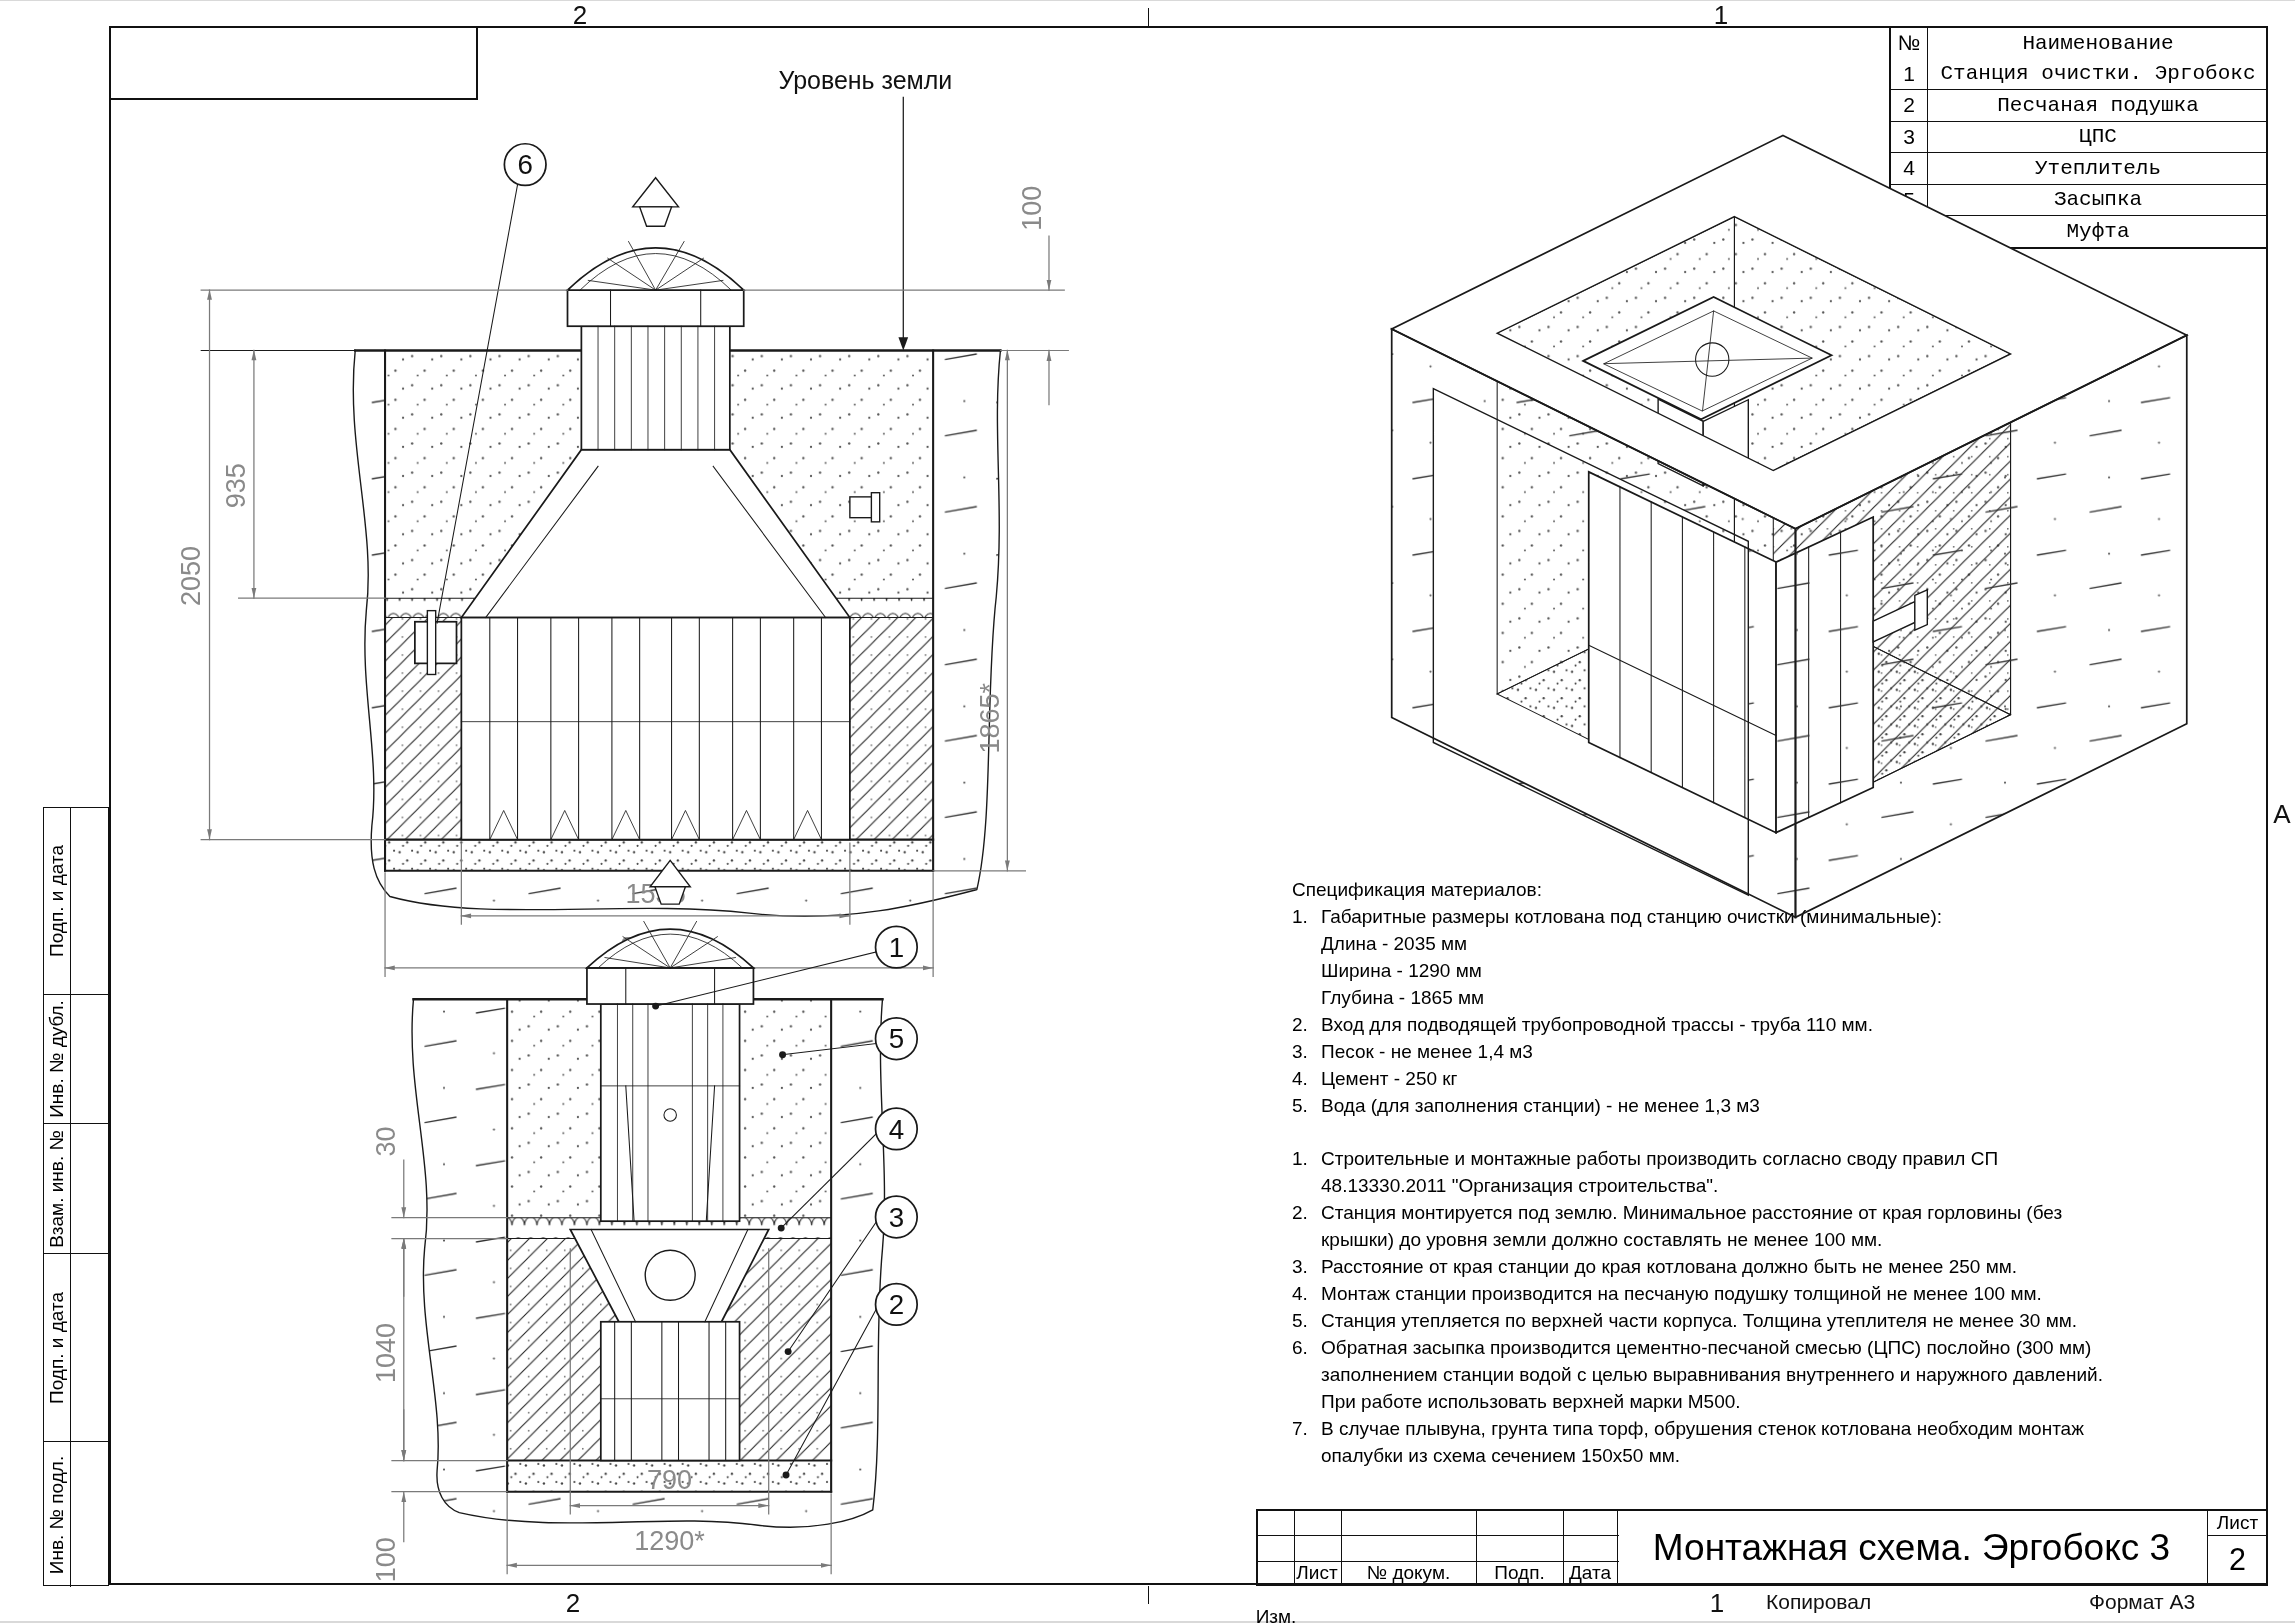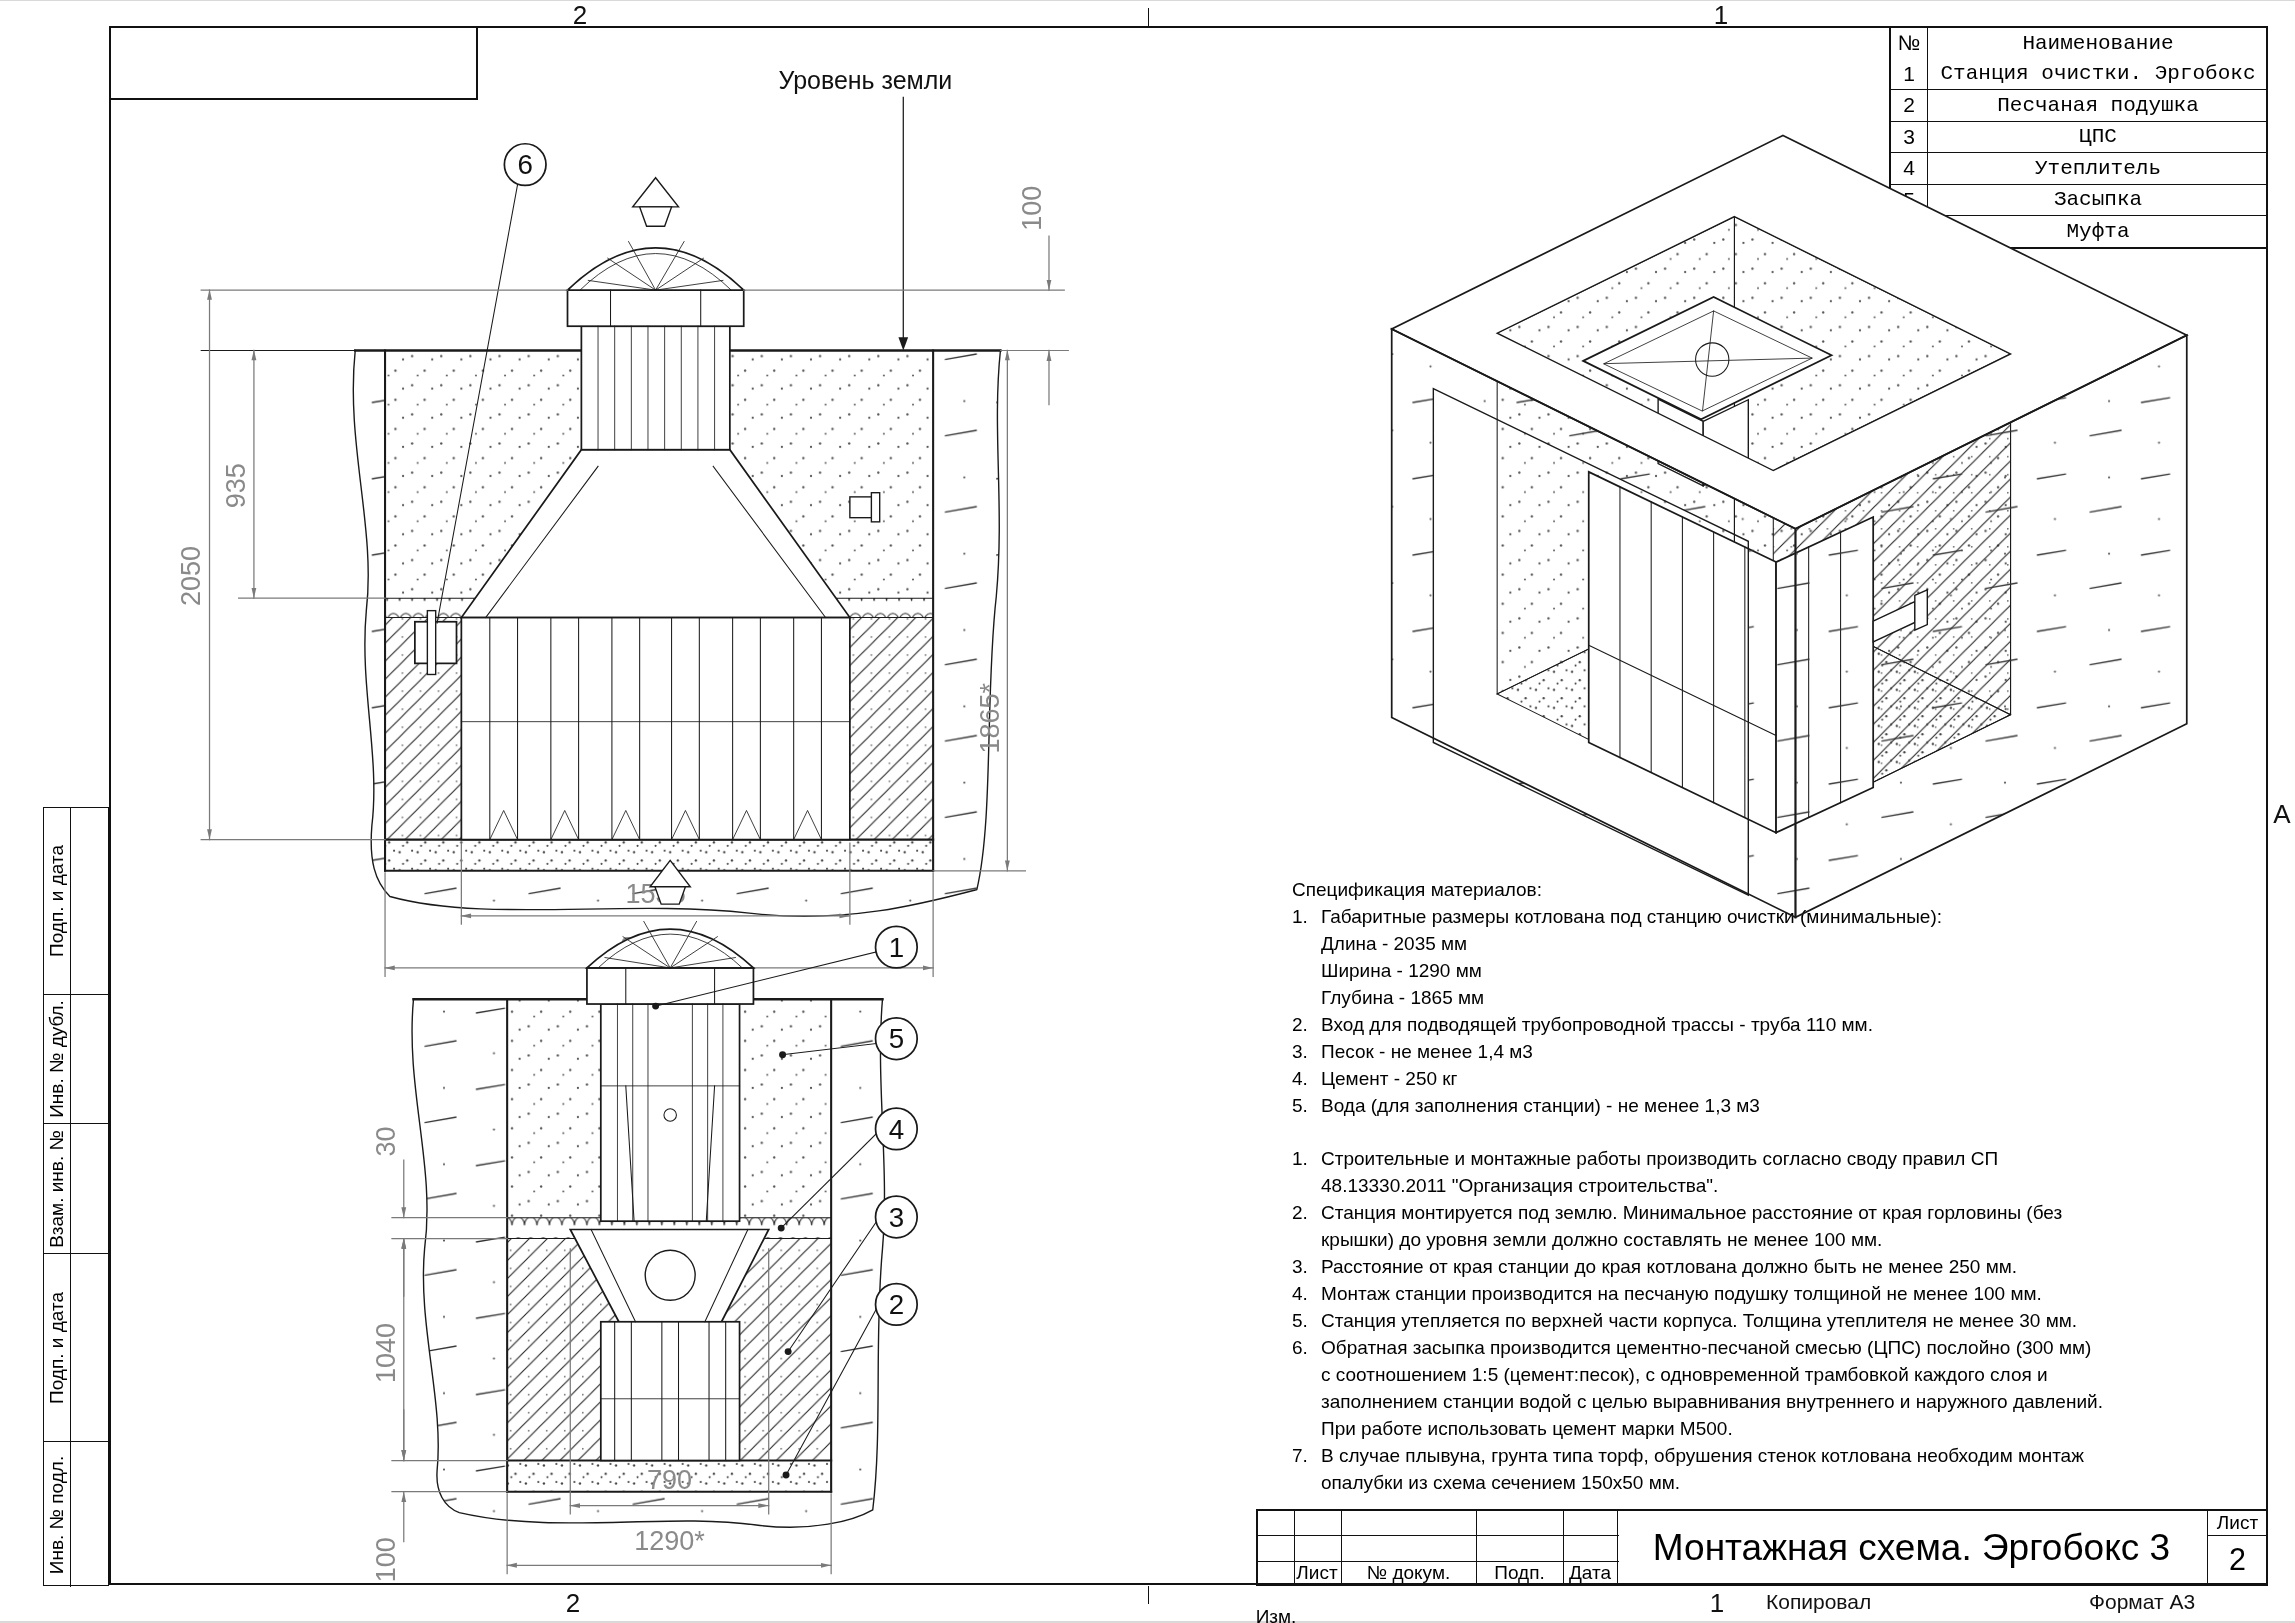--- a/index.html
+++ b/index.html
@@ -219,29 +219,25 @@
         <div class="spec-line">
           <span class="spec-n">5.</span>
           <span class="spec-t">Станция утепляется по верхней части корпуса. Толщина утеплителя не менее 30 мм.</span>
         </div>
         <div class="spec-line">
           <span class="spec-n">6.</span>
           <span class="spec-t">Обратная засыпка производится цементно-песчаной смесью (ЦПС) послойно (300 мм)</span>
         </div>
         <div class="spec-line">
           <span class="spec-n"></span>
-          <span class="spec-t">с соотношением 1:5 (цемент:песок), с одновременной трамбовкой каждого слоя и</span>
-        </div>
-        <div class="spec-line">
-          <span class="spec-n"></span>
           <span class="spec-t">заполнением станции водой с целью выравнивания внутреннего и наружного давлений.</span>
         </div>
         <div class="spec-line">
           <span class="spec-n"></span>
-          <span class="spec-t">При работе использовать цемент марки М500.</span>
+          <span class="spec-t">При работе использовать верхней марки М500.</span>
         </div>
         <div class="spec-line">
           <span class="spec-n">7.</span>
           <span class="spec-t">В случае плывуна, грунта типа торф, обрушения стенок котлована необходим монтаж</span>
         </div>
         <div class="spec-line">
           <span class="spec-n"></span>
           <span class="spec-t">опалубки из схема сечением 150x50 мм.</span>
         </div>
       </div>

